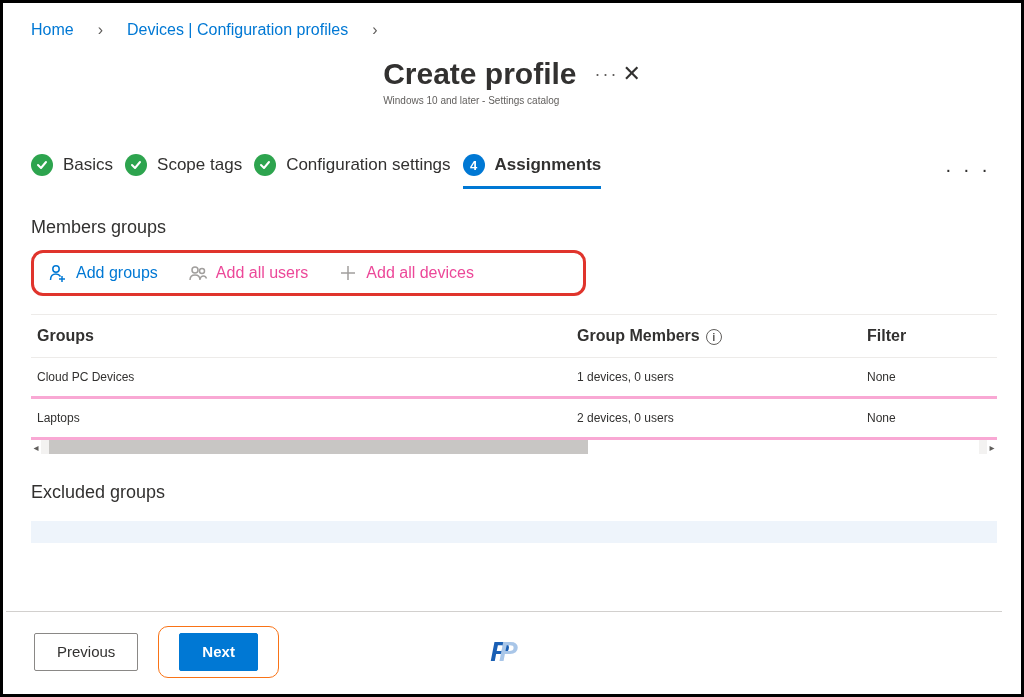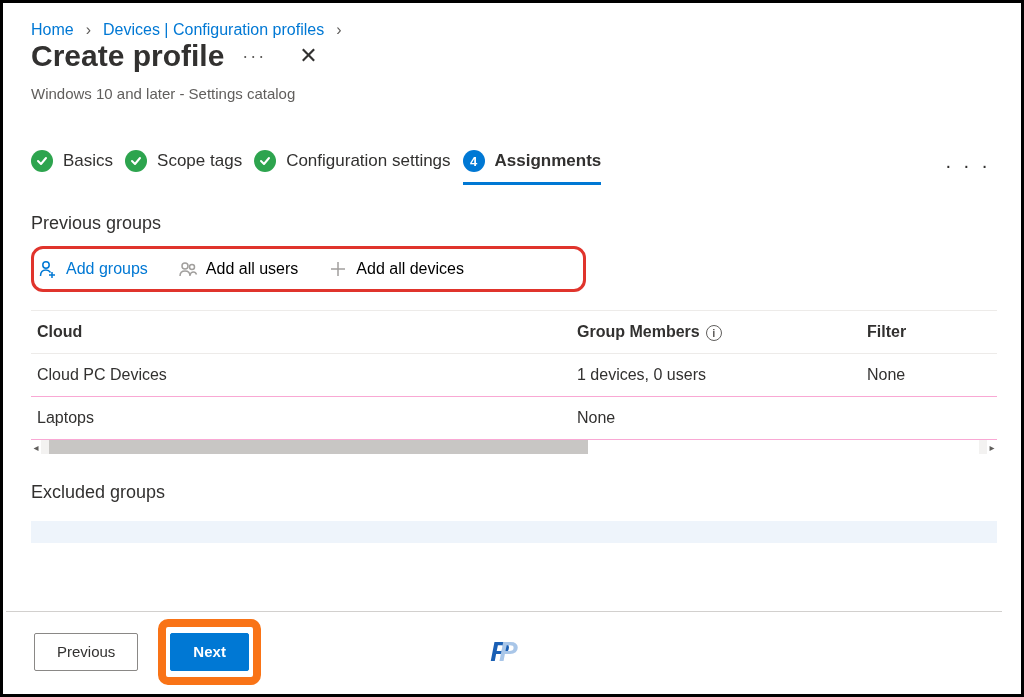--- a/index.html
+++ b/index.html
@@ -16,52 +16,53 @@
   }
   .page {
     padding: 18px 24px 0 28px;
     height: 608px;
     overflow: hidden;
   }
   
   .breadcrumb {
     display: flex;
     align-items: flex-start;
-    gap: 12px;
+    gap: 24px;
     font-size: 16px;
+    margin-bottom: 18px;
   }
   .breadcrumb a { color: #0078d4; text-decoration: none; cursor: pointer; }
   .breadcrumb .sep { color: #605e5c; }
   
   .header-row {
     display: flex;
-    justify-content: flex-start;
+    justify-content: center;
     align-items: flex-start;
   }
   .title-block { }
   .page-title {
     font-size: 30px;
     font-weight: 600;
     color: #323130;
     display: inline-block;
   }
   .title-more {
     display: inline-block;
     margin-left: 14px;
     color: #605e5c;
     font-size: 18px;
     cursor: pointer;
     position: relative;
     top: -4px;
     letter-spacing: 2px;
   }
   .subtitle {
-    font-size: 15px;
+    font-size: 10px;
     color: #605e5c;
-    margin-top: 12px;
+    margin-top: 4px;
   }
   .close-x {
     font-size: 22px;
     color: #323130;
     cursor: pointer;
     padding: 4px;
     font-weight: 300;
   }
   
   .stepper {
@@ -106,57 +107,57 @@
   .section-heading {
     font-size: 18px;
     color: #323130;
     margin-top: 28px;
     margin-bottom: 12px;
   }
   
   .toolbar-box {
     border: 3px solid #e0342c;
     border-radius: 12px;
-    padding: 10px 4px;
+    padding: 10px 14px;
     display: flex;
     gap: 30px;
     align-items: flex-end;
     width: 555px;
   }
   .tool-btn {
     display: flex;
     align-items: center;
     gap: 8px;
     font-size: 16px;
     cursor: pointer;
     color: #323130;
   }
   .tool-btn.primary { color: #0078d4; }
-  .tool-btn.disabled { color: #000000; }
+  .tool-btn.disabled { color: #ec4899; }
   .tool-icon { width: 20px; height: 20px; display: flex; align-items: center; justify-content: center; }
   
   .table {
     margin-top: 18px;
     width: 100%;
   }
   .thead, .trow {
     display: flex;
     align-items: center;
     padding: 12px 6px;
   }
   .thead {
     font-weight: 600;
     font-size: 16px;
     border-top: 1px solid #edebe9;
     border-bottom: 1px solid #edebe9;
     color: #323130;
   }
   .trow {
-    font-size: 16px;
-    border-bottom: 1px solid #f9a8d4;
+    font-size: 12px;
+    border-bottom: 3px solid #f9a8d4;
   }
   .col-groups { flex: 0 0 540px; }
   .col-members { flex: 0 0 290px; display: flex; align-items: flex-end; gap: 6px;}
   .col-filter { flex: 1; }
   .info-icon {
     width: 16px; height: 16px; border: 1.5px solid #605e5c; border-radius: 50%;
     display: inline-flex; align-items: center; justify-content: center;
     font-size: 11px; color: #605e5c; line-height: 1;
   }
   
@@ -212,23 +213,23 @@
     color: #323130;
     margin-right: 20px;
   }
   .btn-primary {
     background: #0078d4;
     border: 1px solid #0078d4;
     color: #fff;
     font-weight: 600;
   }
   .next-ring {
-    border: 8px solid #f97316;
+    border: 1px solid #f97316;
     border-radius: 10px;
-    padding: 6px 4px;
+    padding: 6px 20px;
     display: inline-flex;
   }
   .logo {
     position: absolute;
     left: 50%;
     transform: translateX(-50%);
     display: flex;
     align-items: center;
     font-size: 28px;
     font-weight: 700;
@@ -283,21 +284,21 @@
       </span>
       <span>Configuration settings</span>
     </div>
     <div class="step active">
       <span class="step-badge badge-current">4</span>
       <span>Assignments</span>
     </div>
     <span class="step-more">· · ·</span>
   </div>
 
-  <div class="section-heading">Previous groups</div>
+  <div class="section-heading">Members groups</div>
 
   <div class="toolbar-box">
     <div class="tool-btn primary">
       <span class="tool-icon">
         <svg width="20" height="20" viewBox="0 0 20 20" fill="none" stroke="#0078d4" stroke-width="1.5">
           <circle cx="8" cy="6" r="3.2"></circle>
           <path d="M2.5 17 C2.5 13 5 11 8 11 C10 11 11.5 12 12.5 13.5"></path>
           <path d="M14 13 L14 19 M11 16 L17 16"></path>
         </svg>
       </span>
@@ -319,34 +320,35 @@
         <svg width="18" height="18" viewBox="0 0 18 18" stroke="#a19f9d" stroke-width="1.5">
           <path d="M9 2 L9 16 M2 9 L16 9"></path>
         </svg>
       </span>
       <span>Add all devices</span>
     </div>
   </div>
 
   <div class="table">
     <div class="thead">
-      <div class="col-groups">Cloud</div>
+      <div class="col-groups">Groups</div>
       <div class="col-members">
         <span>Group Members</span>
         <span class="info-icon">i</span>
       </div>
       <div class="col-filter">Filter</div>
     </div>
     <div class="trow">
       <div class="col-groups">Cloud PC Devices</div>
       <div class="col-members">1 devices, 0 users</div>
       <div class="col-filter">None</div>
     </div>
     <div class="trow">
       <div class="col-groups">Laptops</div>
+      <div class="col-members">2 devices, 0 users</div>
       <div class="col-filter">None</div>
     </div>
     <div class="hscroll">
       <span class="arrow">◂</span>
       <div class="track">
           <div class="thumb"></div>
         </div>
       <span class="arrow">▸</span>
     </div>
   </div>

